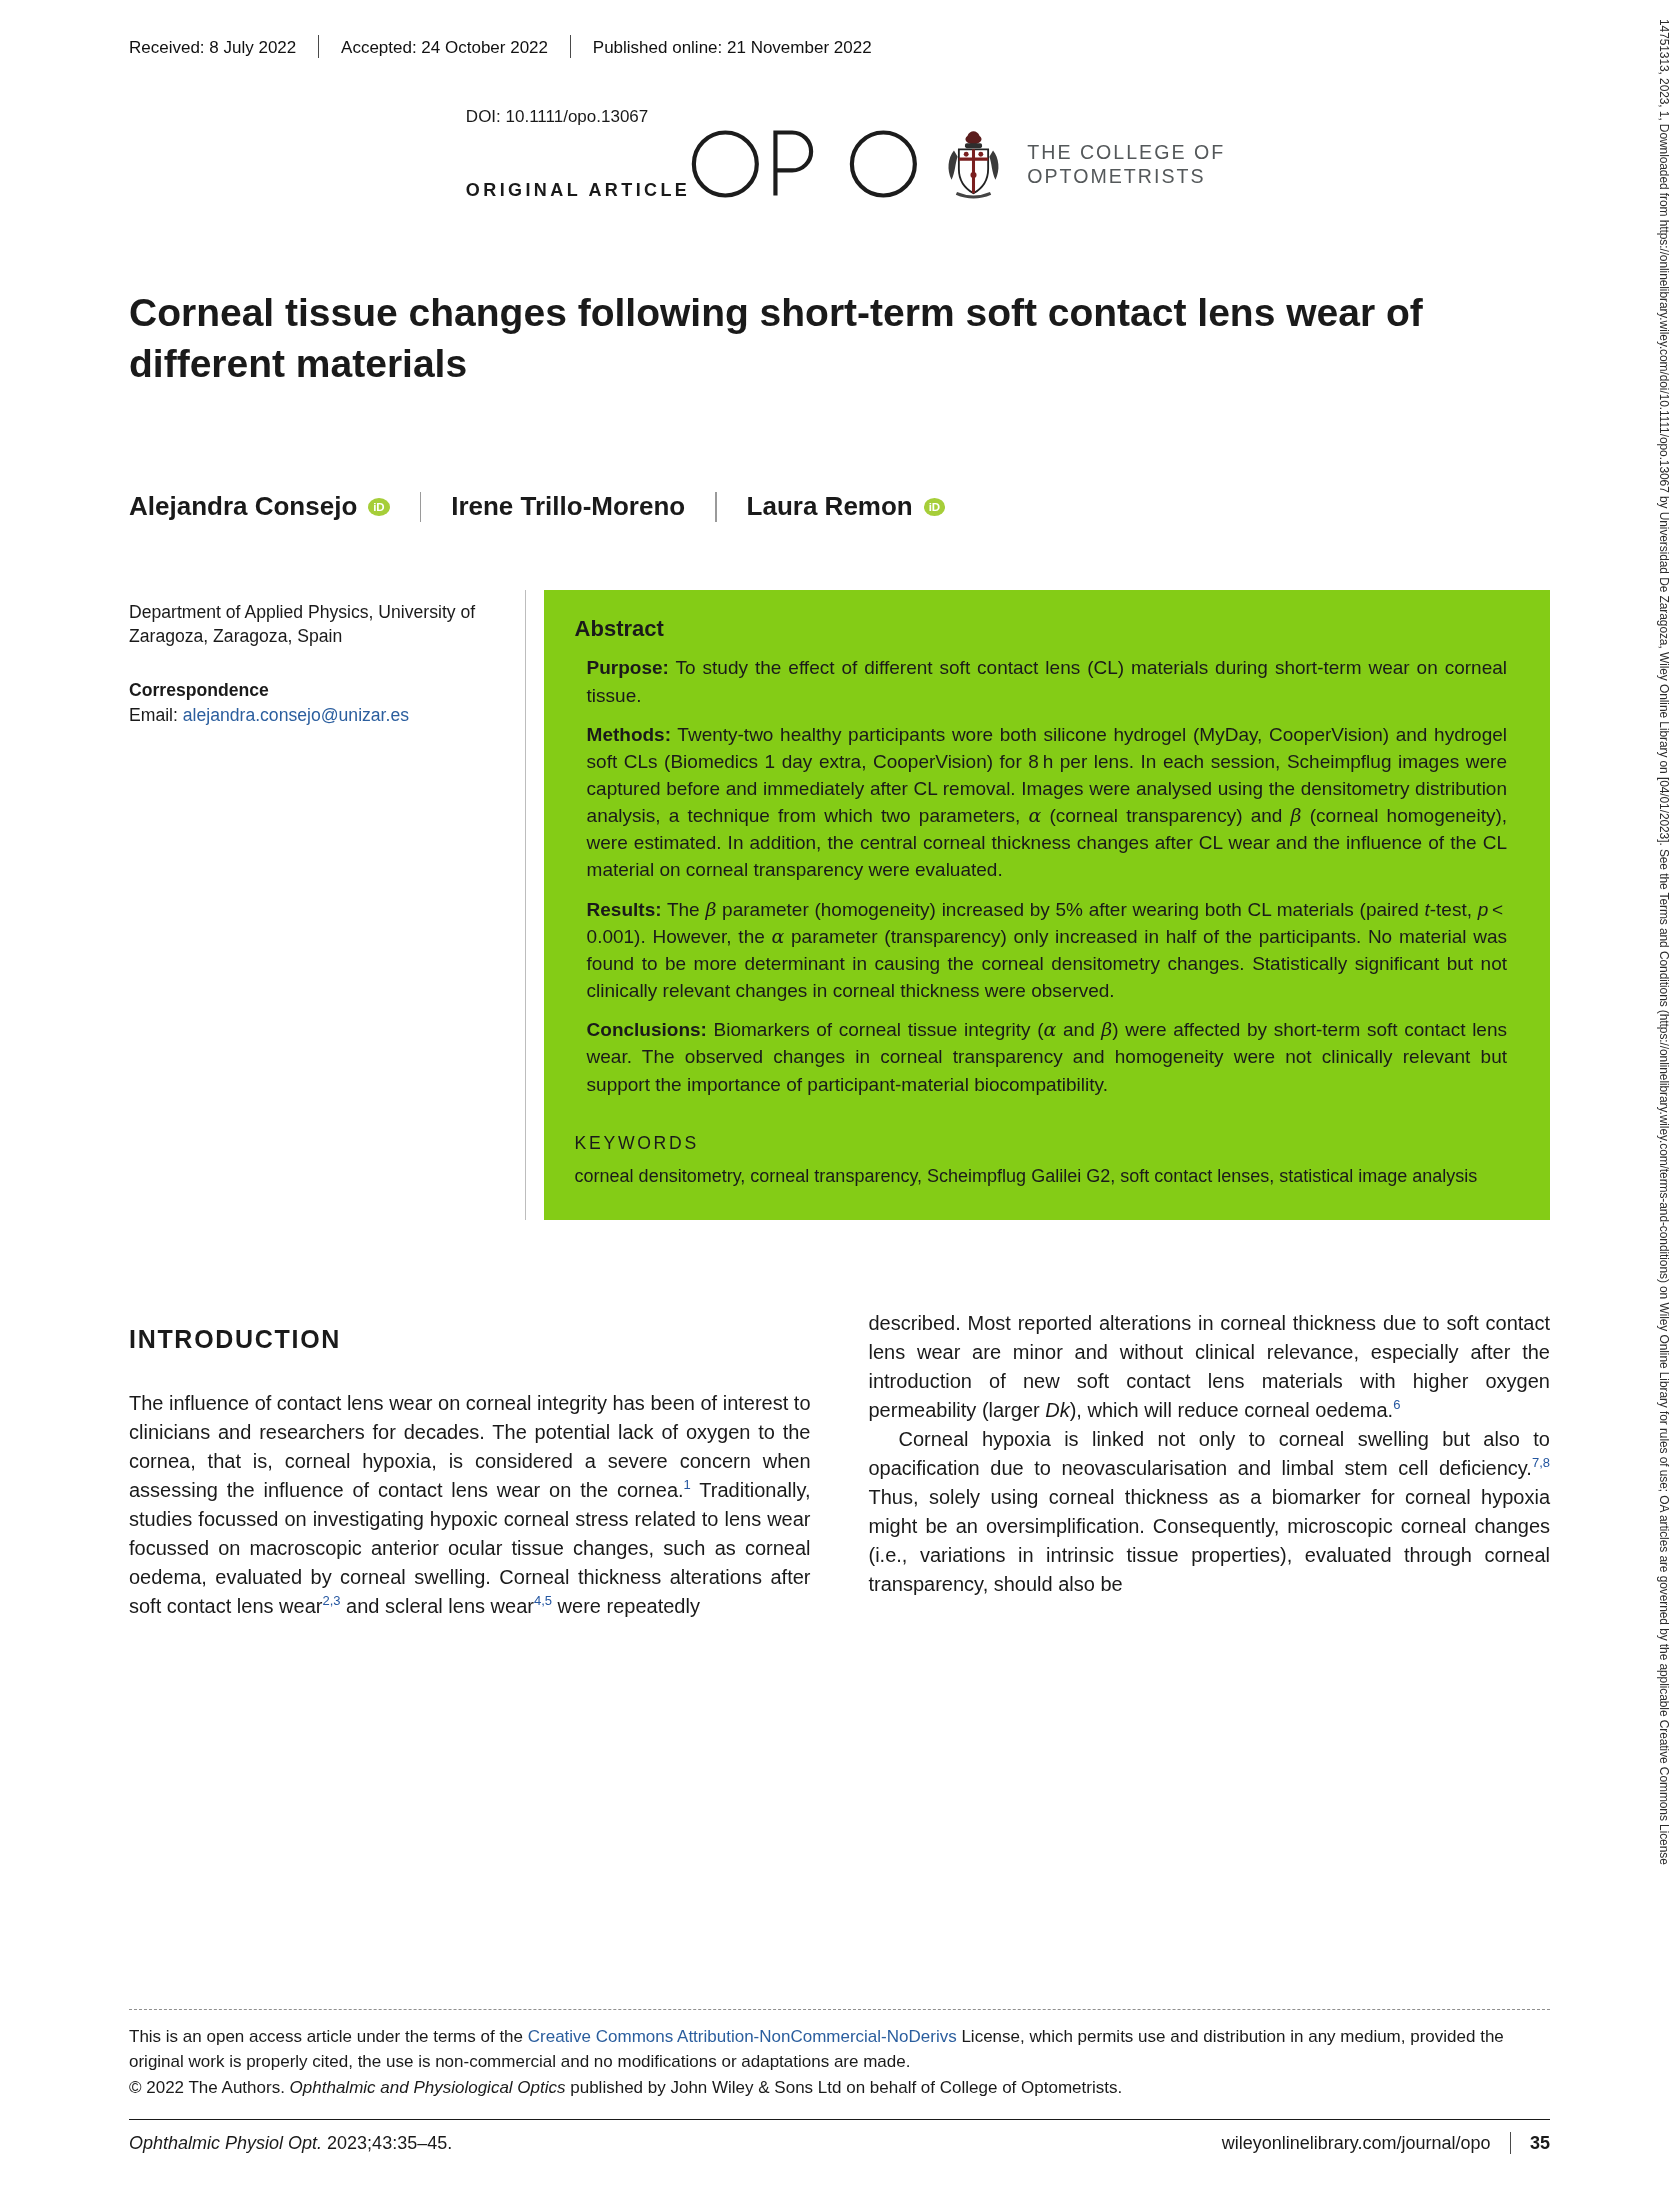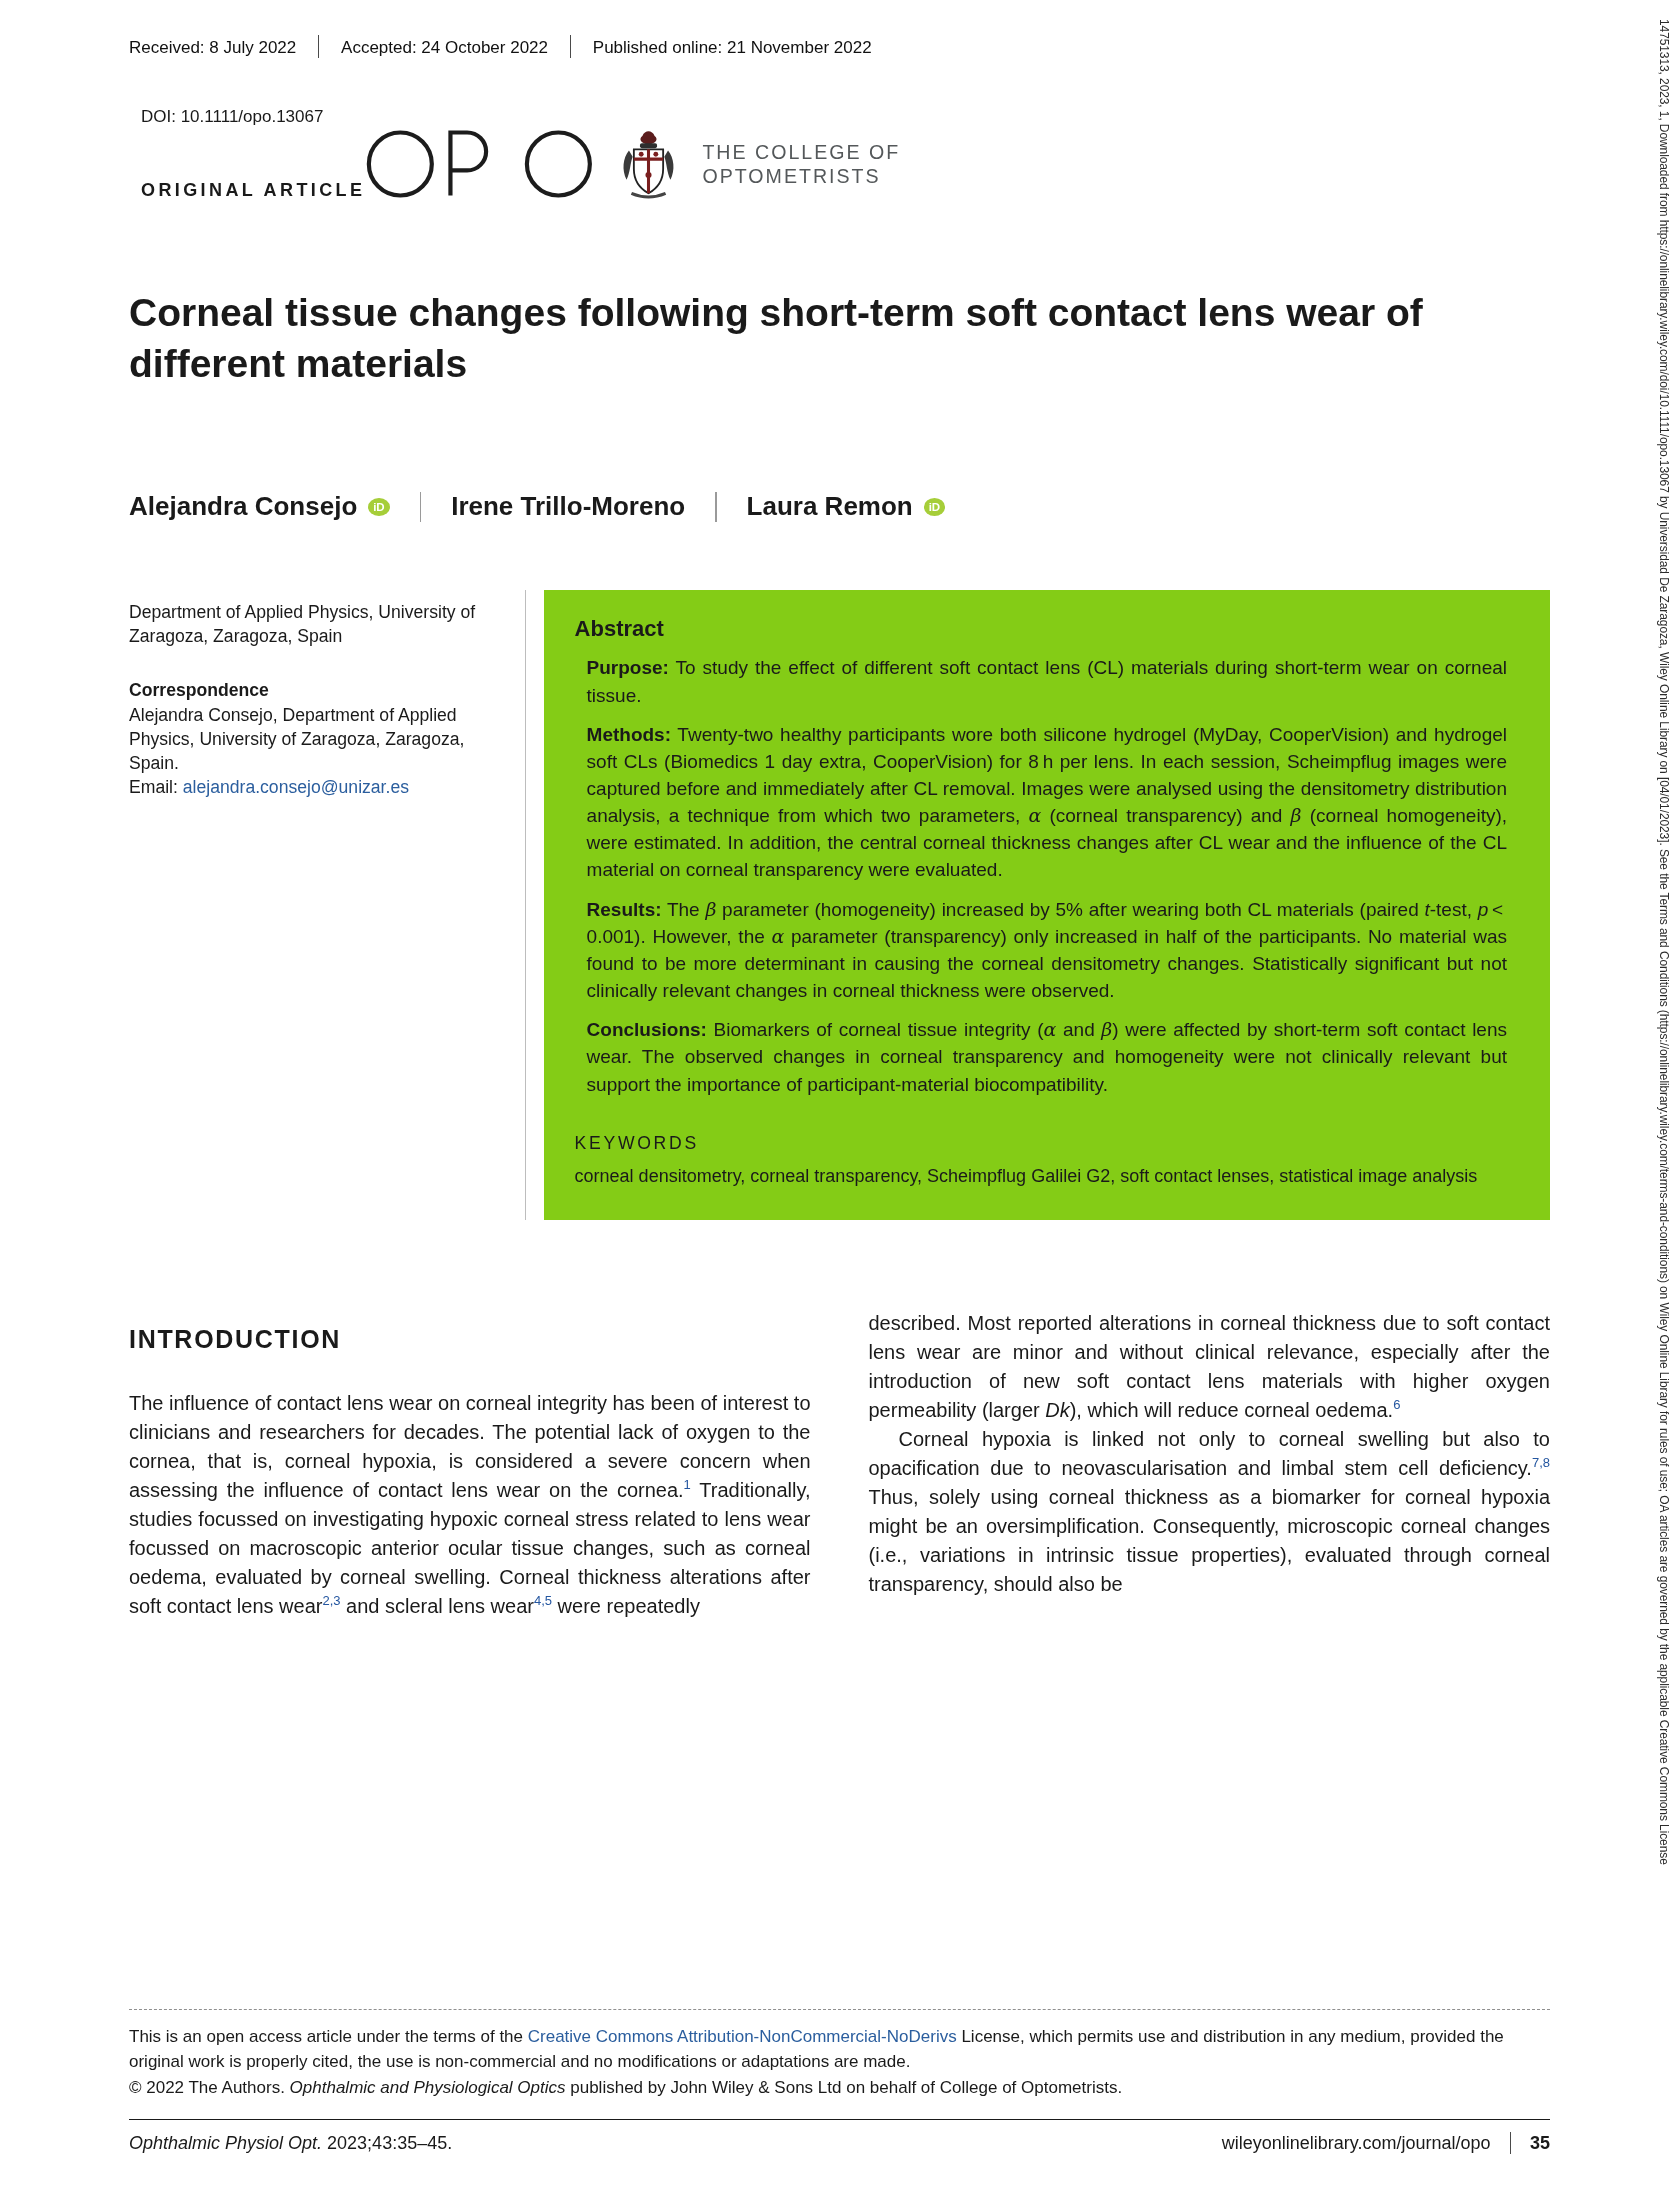--- a/index.html
+++ b/index.html
@@ -10,21 +10,21 @@
     font-family:"Liberation Sans",sans-serif;
     color:#1a1a1a;
     overflow:hidden;
   }
   .content{position:absolute;left:129px;width:1421px;top:0;}
 
   
   .meta-row{margin-top:35px;display:flex;align-items:flex-end;font-size:17px;color:#111;}
   .meta-sep{width:1.4px;height:23px;background:#4a4a4a;margin:0 21.7px;flex:none;}
 
-  .head-row{display:flex;justify-content:flex-start;align-items:flex-end;margin-top:49px;margin-left:12px;}
+  .head-row{display:flex;justify-content:center;align-items:flex-end;margin-top:49px;margin-left:12px;}
   .doi{font-size:17px;}
   .article-type{font-size:18px;font-weight:bold;letter-spacing:3.4px;margin-top:53px;}
 
   .logo-group{display:flex;align-items:center;gap:23px;}
   .college-text{font-size:19.6px;color:#54585a;letter-spacing:2px;line-height:1.25;}
 
   
   .title{margin-top:87px;font-size:39px;font-weight:bold;line-height:1.3;max-width:1360px;}
   .authors{margin-top:102px;display:flex;align-items:center;font-size:26px;font-weight:bold;}
   .author-sep{width:1.4px;height:30px;background:#9a9a9a;margin:0 30px;flex:none;}
@@ -131,21 +131,20 @@
       <span>Irene Trillo-Moreno</span>
       <span class="author-sep"></span>
       <span>Laura Remon</span>
       <span class="orcid">iD</span>
     </div>
 
     <div class="main">
       <div class="info-col">
         <p>Department of Applied Physics, University of Zaragoza, Zaragoza, Spain</p>
         <p class="corr-head">Correspondence</p>
-        <p>Alejandra Consejo, Department of Applied Physics, University of Zaragoza, Zaragoza, Spain.</p>
         <p><span>Email: </span><span class="link">alejandra.consejo@unizar.es</span></p>
       </div>
       <div class="vdivider"></div>
       <div class="abstract-box">
         <h2>Abstract</h2>
         <p class="abs-p"><b>Purpose:</b> To study the effect of different soft contact lens (CL) materials during short-term wear on corneal tissue.</p>
         <p class="abs-p"><b>Methods:</b> Twenty-two healthy participants wore both silicone hydrogel (MyDay, CooperVision) and hydrogel soft CLs (Biomedics 1 day extra, CooperVision) for 8 h per lens. In each session, Scheimpflug images were captured before and immediately after CL removal. Images were analysed using the densitometry distribution analysis, a technique from which two parameters, <i class="g">α</i> (corneal transparency) and <i class="g">β</i> (corneal homogeneity), were estimated. In addition, the central corneal thickness changes after CL wear and the influence of the CL material on corneal transparency were evaluated.</p>
         <p class="abs-p"><b>Results:</b> The <i class="g">β</i> parameter (homogeneity) increased by 5% after wearing both CL materials (paired <i>t</i>-test, <i>p</i> &lt; 0.001). However, the <i class="g">α</i> parameter (transparency) only increased in half of the participants. No material was found to be more determinant in causing the corneal densitometry changes. Statistically significant but not clinically relevant changes in corneal thickness were observed.</p>
         <p class="abs-p"><b>Conclusions:</b> Biomarkers of corneal tissue integrity (<i class="g">α</i> and <i class="g">β</i>) were affected by short-term soft contact lens wear. The observed changes in corneal transparency and homogeneity were not clinically relevant but support the importance of participant-material biocompatibility.</p>
         <div class="kw-head">KEYWORDS</div>

